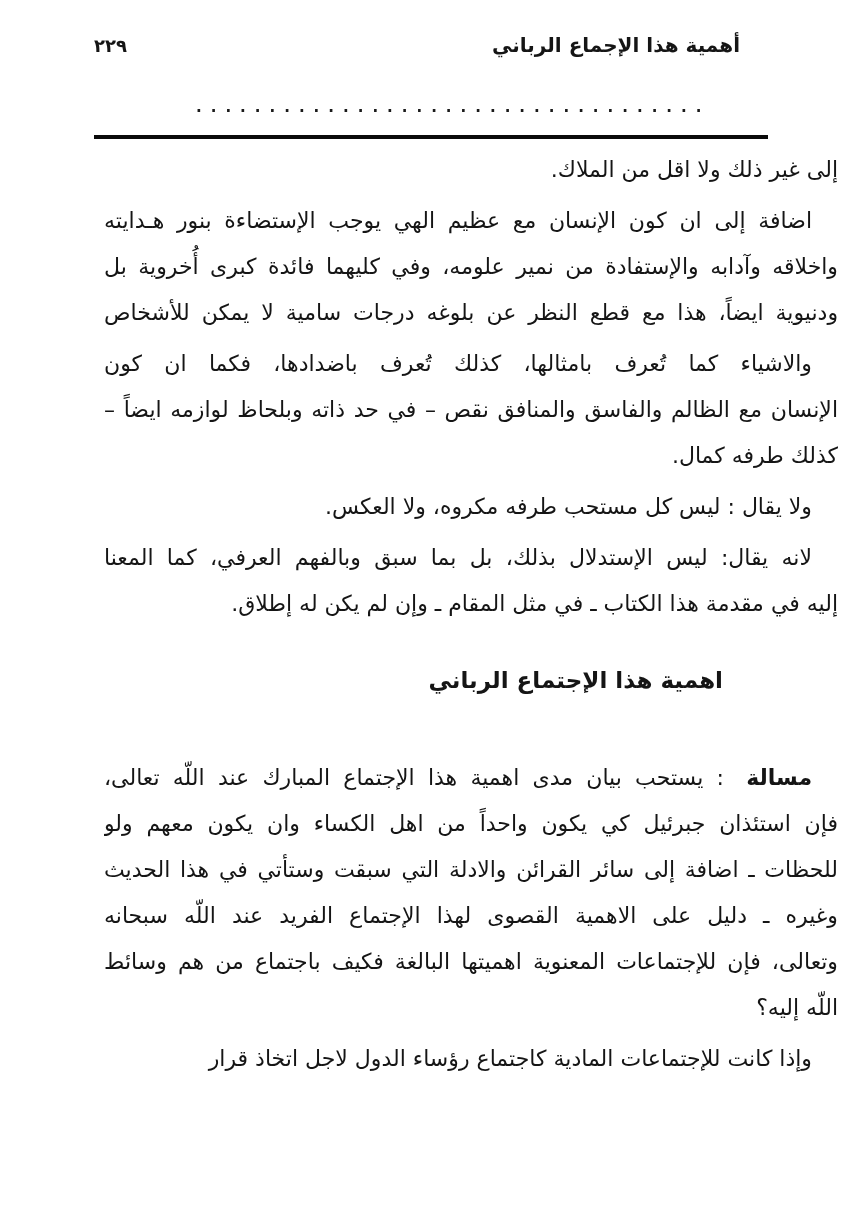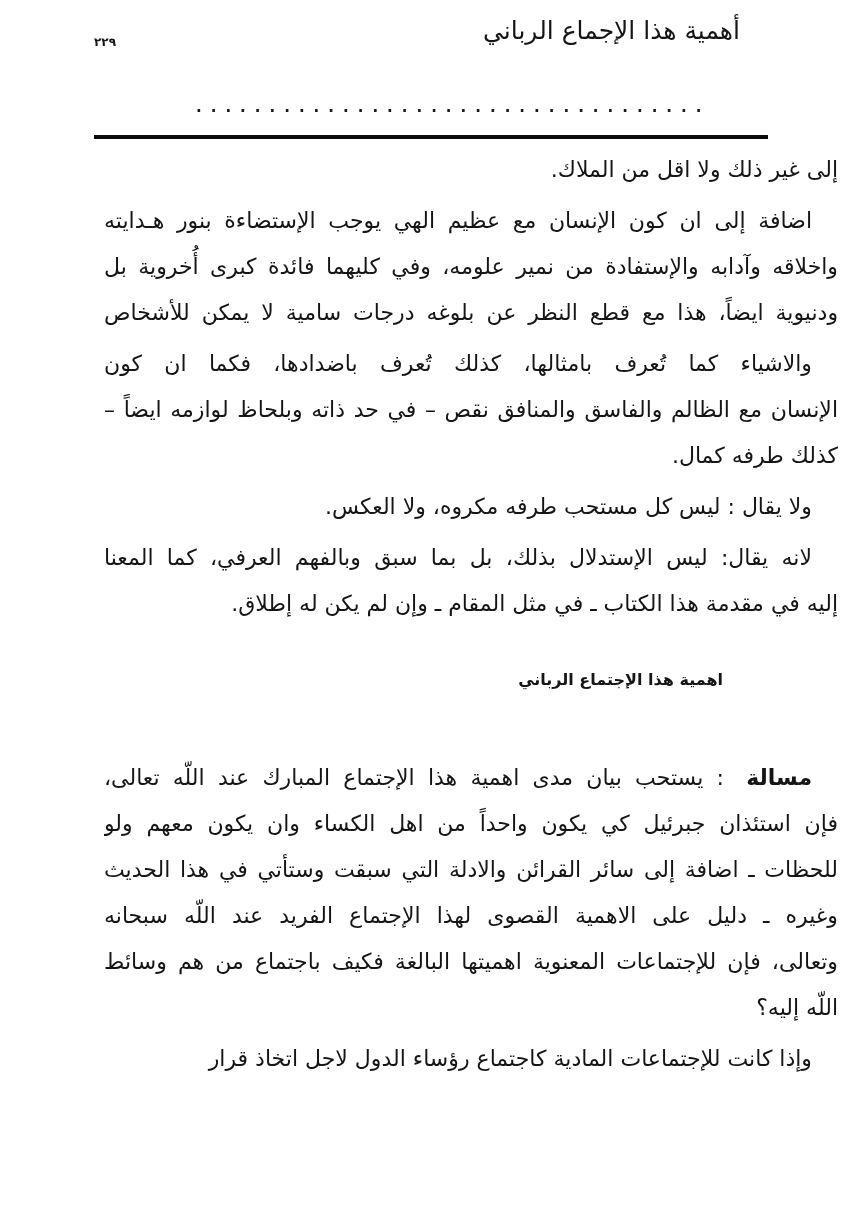--- a/index.html
+++ b/index.html
@@ -6,27 +6,27 @@
   .page{
     position:relative;
     width:859px;height:1211px;
     margin:0 auto;
     background:#ffffff;
     color:#151515;
     font-family:"DejaVu Sans", sans-serif;
     overflow:hidden;
   }
   .running-title{
-    position:absolute;top:16px;right:119px;
-    font-size:25px;font-weight:normal;
+    position:absolute;top:33px;right:119px;
+    font-size:20px;font-weight:bold;
     direction:rtl;white-space:nowrap;
   }
   .page-number{
     position:absolute;top:35px;left:94px;
-    font-size:12px;font-weight:bold;letter-spacing:4px;
+    font-size:18px;font-weight:bold;letter-spacing:4px;
     white-space:nowrap;
     text-align:center;
   }
   .dot-leader{
     position:absolute;top:98px;left:196px;width:510px;
     font-size:15px;font-weight:bold;letter-spacing:9px;
     white-space:nowrap;overflow:hidden;color:#1a1a1a;
   }
   .rule{
     position:absolute;top:135px;left:94px;
@@ -40,21 +40,21 @@
   }
   .paragraph{margin:0 0 5px 0;}
   .line{
     text-align:justify;
     text-align-last:justify;
     overflow:hidden;white-space:normal;
   }
   .line.last{text-align-last:right;}
   .line.indent{padding-right:26px;}
   .section-heading{
-    font-size:16px;font-weight:bold;
+    font-size:23px;font-weight:bold;
     text-align:right;
     margin:30px 115px 52px 0;
     line-height:46px;
   }
   b{font-weight:bold;margin-left:9px;}
 </style>
 </head>
 <body>
 
 <div class="page">

